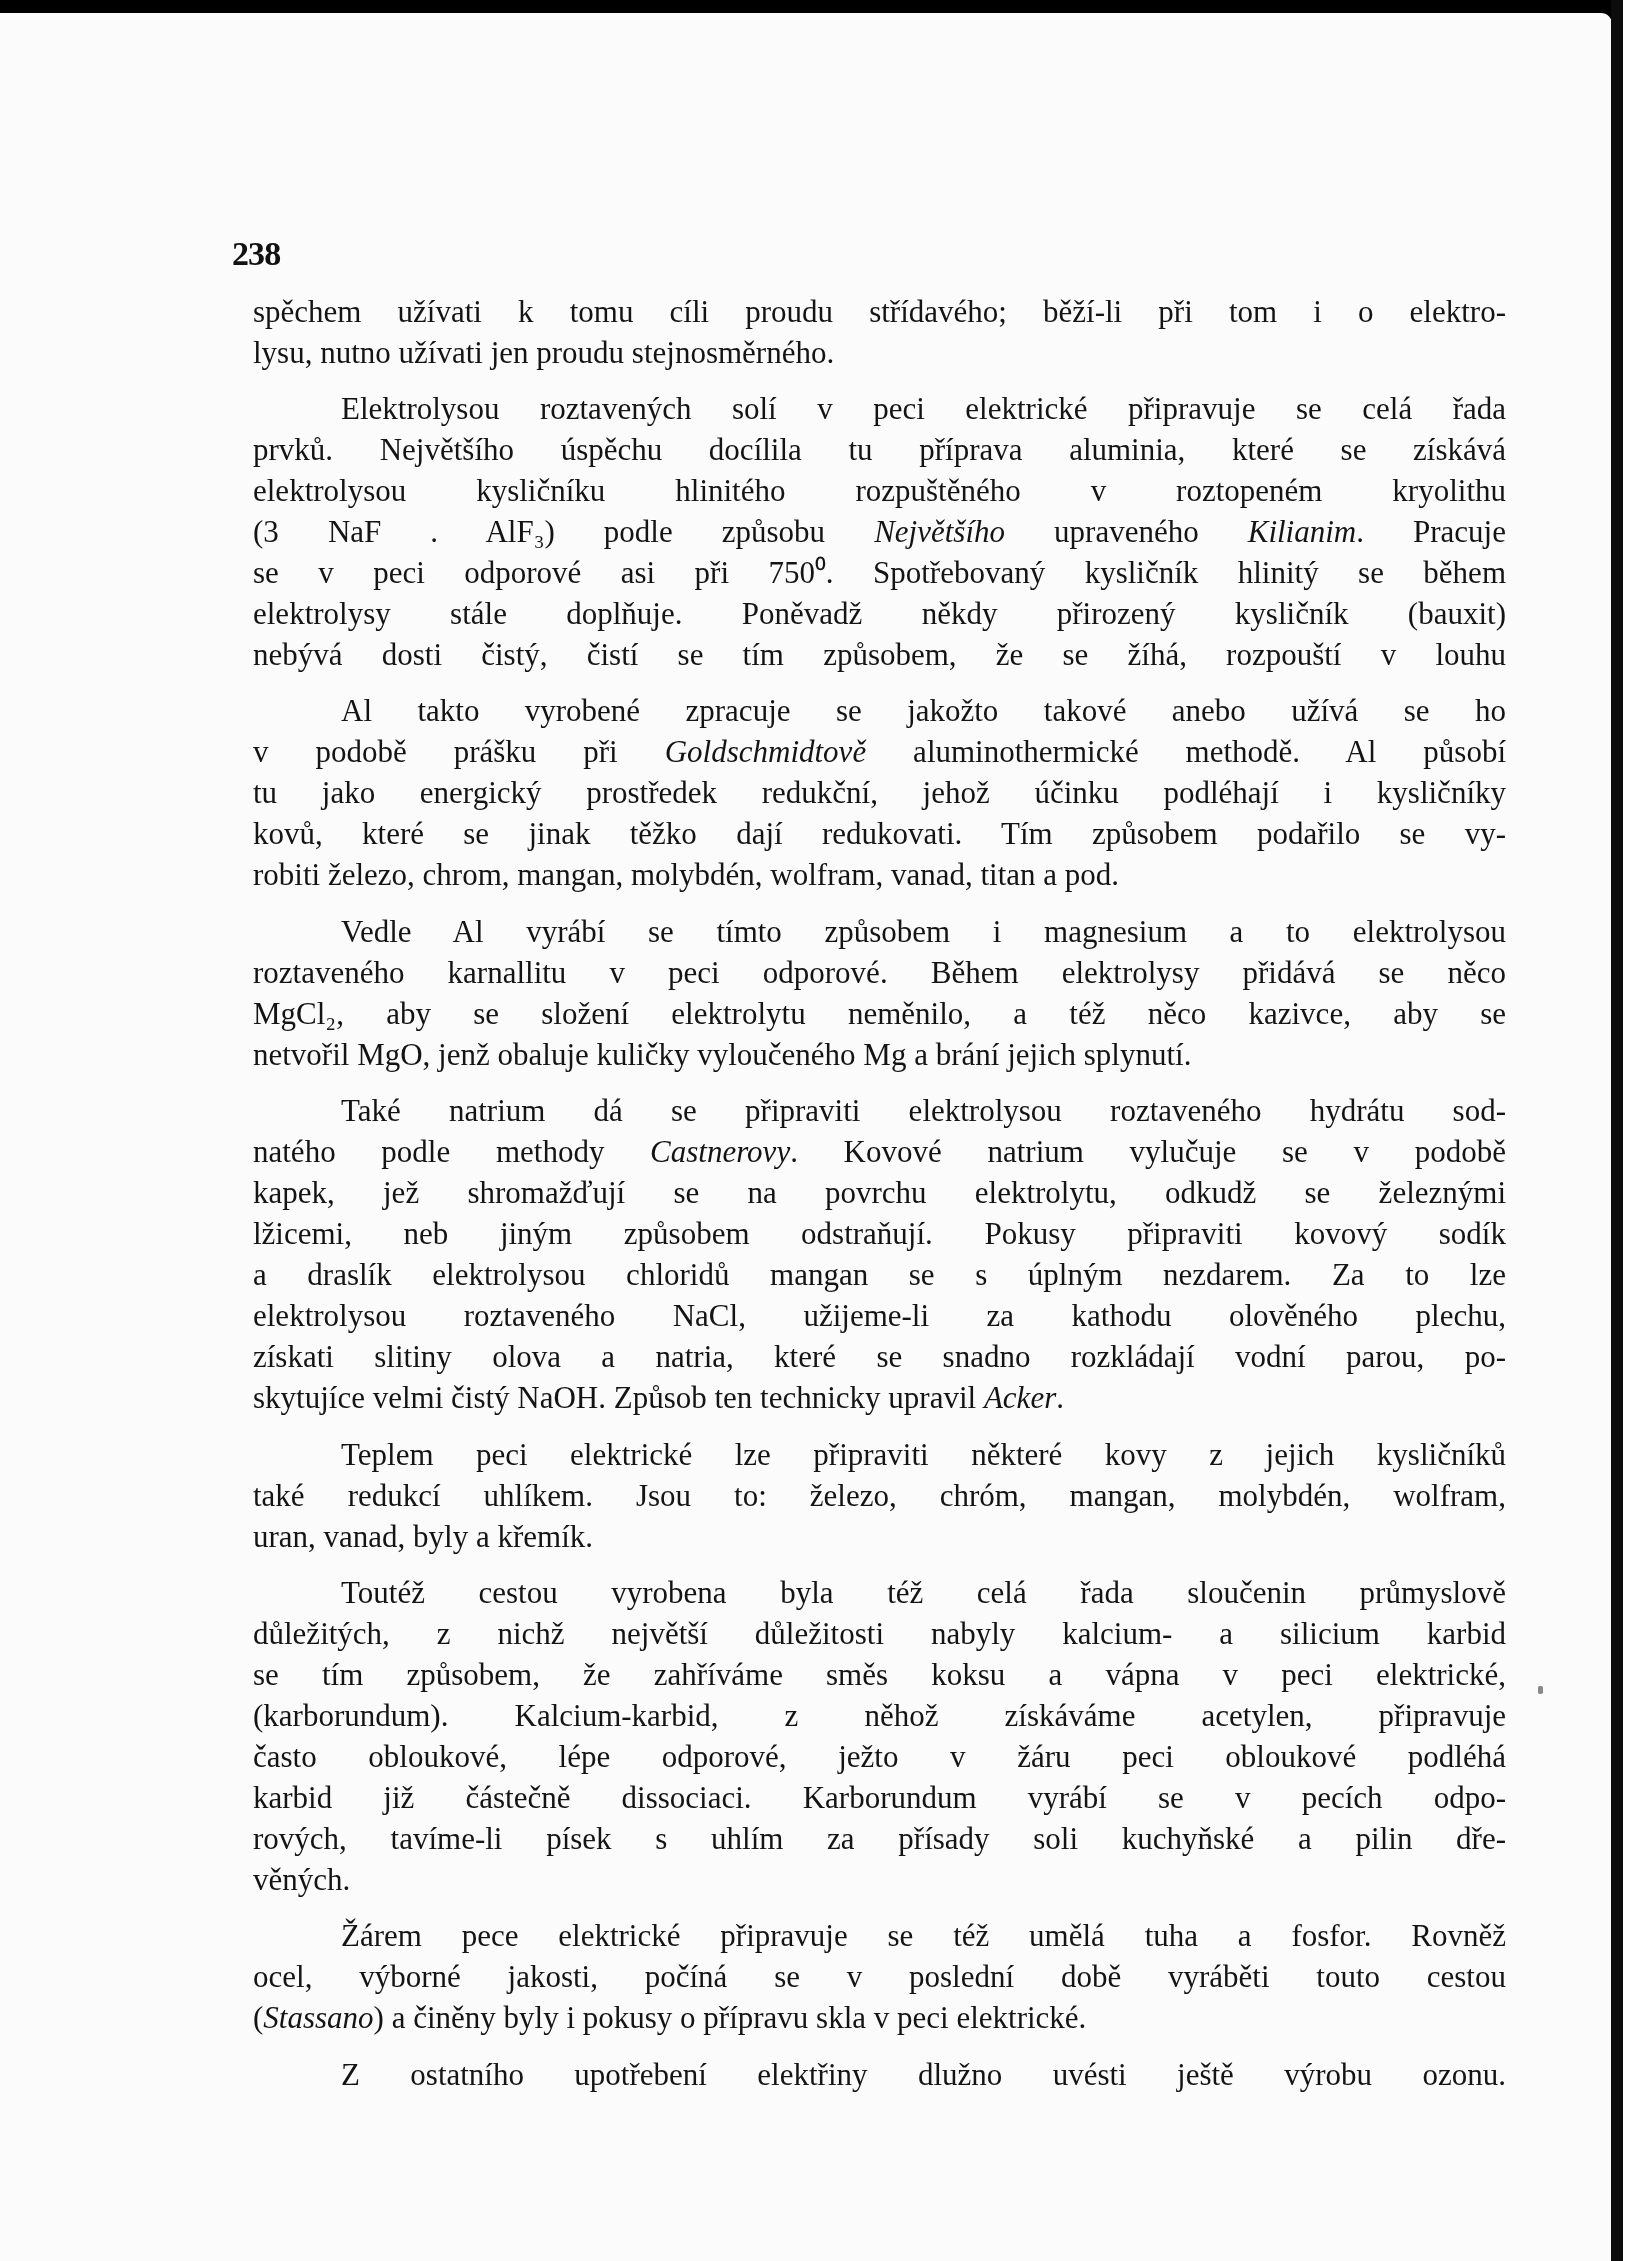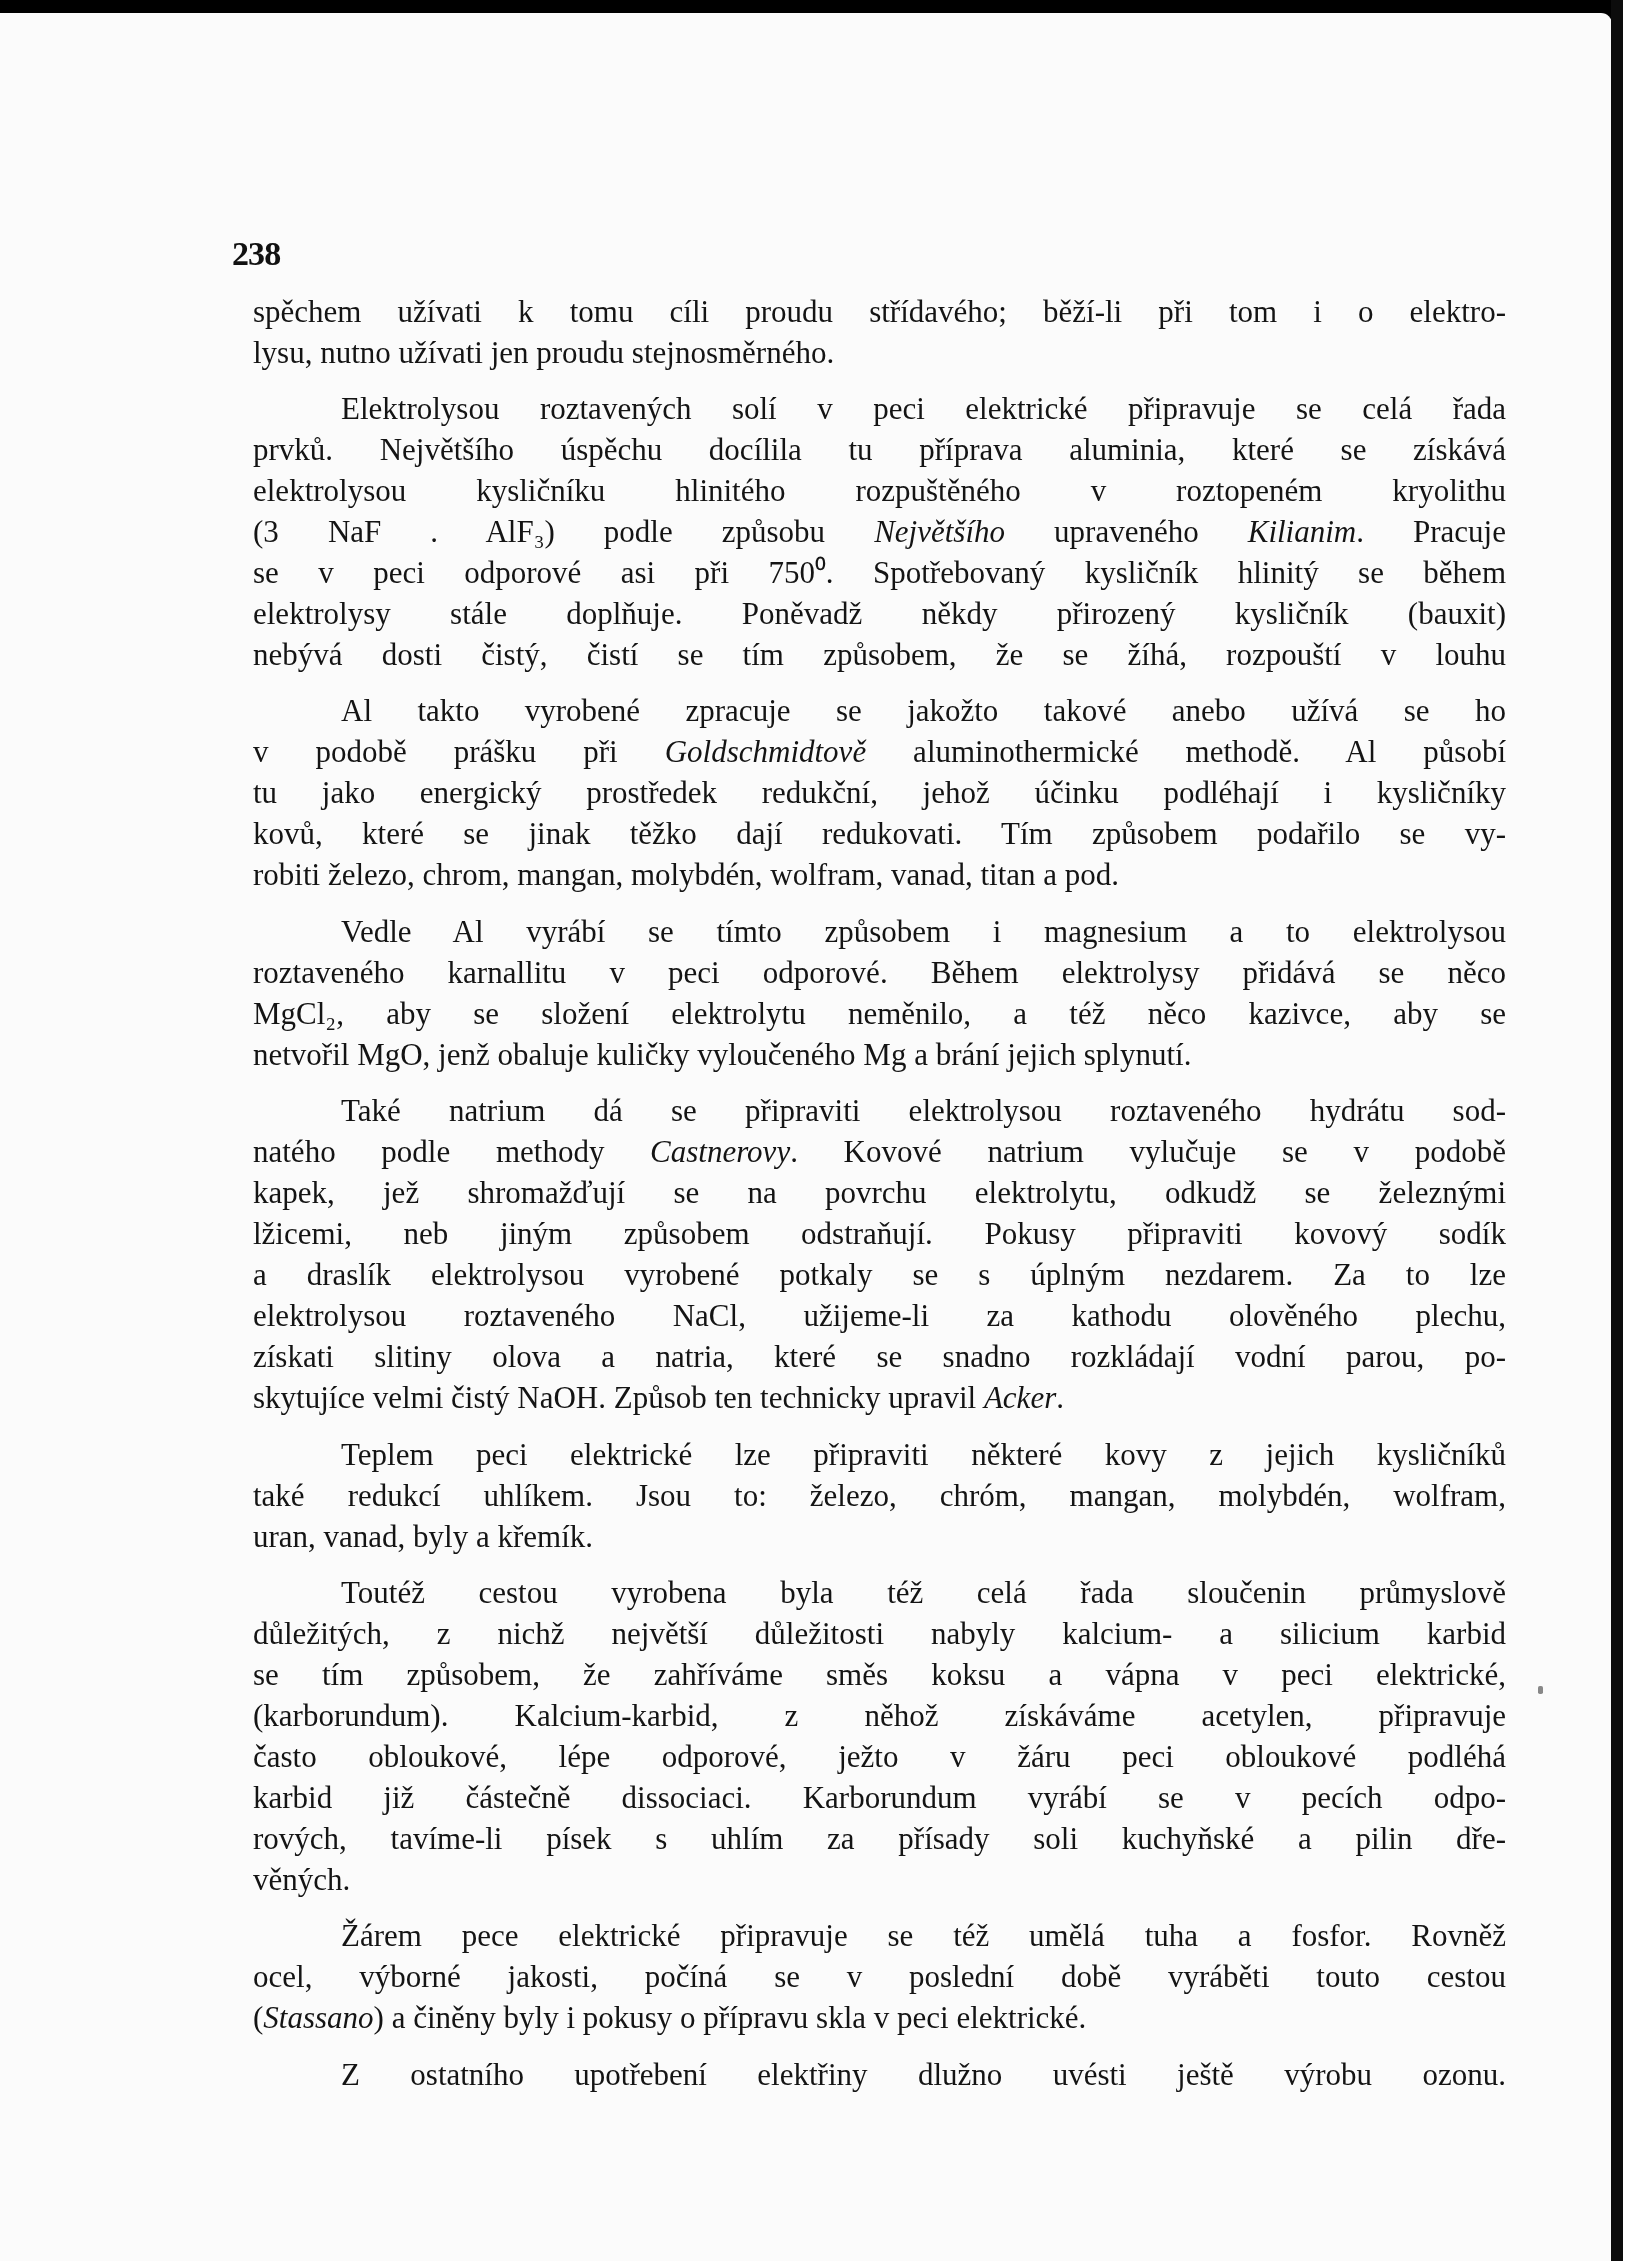--- a/index.html
+++ b/index.html
@@ -86,21 +86,21 @@
         <span class="line first-line">Vedle Al vyrábí se tímto způsobem i magnesium a to elektrolysou</span>
         <span class="line">roztaveného karnallitu v peci odporové. Během elektrolysy přidává se něco</span>
         <span class="line">MgCl₂, aby se složení elektrolytu neměnilo, a též něco kazivce, aby se</span>
         <span class="line last">netvořil MgO, jenž obaluje kuličky vyloučeného Mg a brání jejich splynutí.</span>
       </div>
       <div class="para-block">
         <span class="line first-line">Také natrium dá se připraviti elektrolysou roztaveného hydrátu sod-</span>
         <span class="line">natého podle methody <i>Castnerovy</i>. Kovové natrium vylučuje se v podobě</span>
         <span class="line">kapek, jež shromažďují se na povrchu elektrolytu, odkudž se železnými</span>
         <span class="line">lžicemi, neb jiným způsobem odstraňují. Pokusy připraviti kovový sodík</span>
-        <span class="line">a draslík elektrolysou vyrobené potkaly se s úplným nezdarem. Za to lze</span>
+        <span class="line">a draslík elektrolysou chloridů mangan se s úplným nezdarem. Za to lze</span>
         <span class="line">elektrolysou roztaveného NaCl, užijeme-li za kathodu olověného plechu,</span>
         <span class="line">získati slitiny olova a natria, které se snadno rozkládají vodní parou, po-</span>
         <span class="line last">skytujíce velmi čistý NaOH. Způsob ten technicky upravil <i>Acker</i>.</span>
       </div>
       <div class="para-block">
         <span class="line first-line">Teplem peci elektrické lze připraviti některé kovy z jejich kysličníků</span>
         <span class="line">také redukcí uhlíkem. Jsou to: železo, chróm, mangan, molybdén, wolfram,</span>
         <span class="line last">uran, vanad, byly a křemík.</span>
       </div>
       <div class="para-block">

